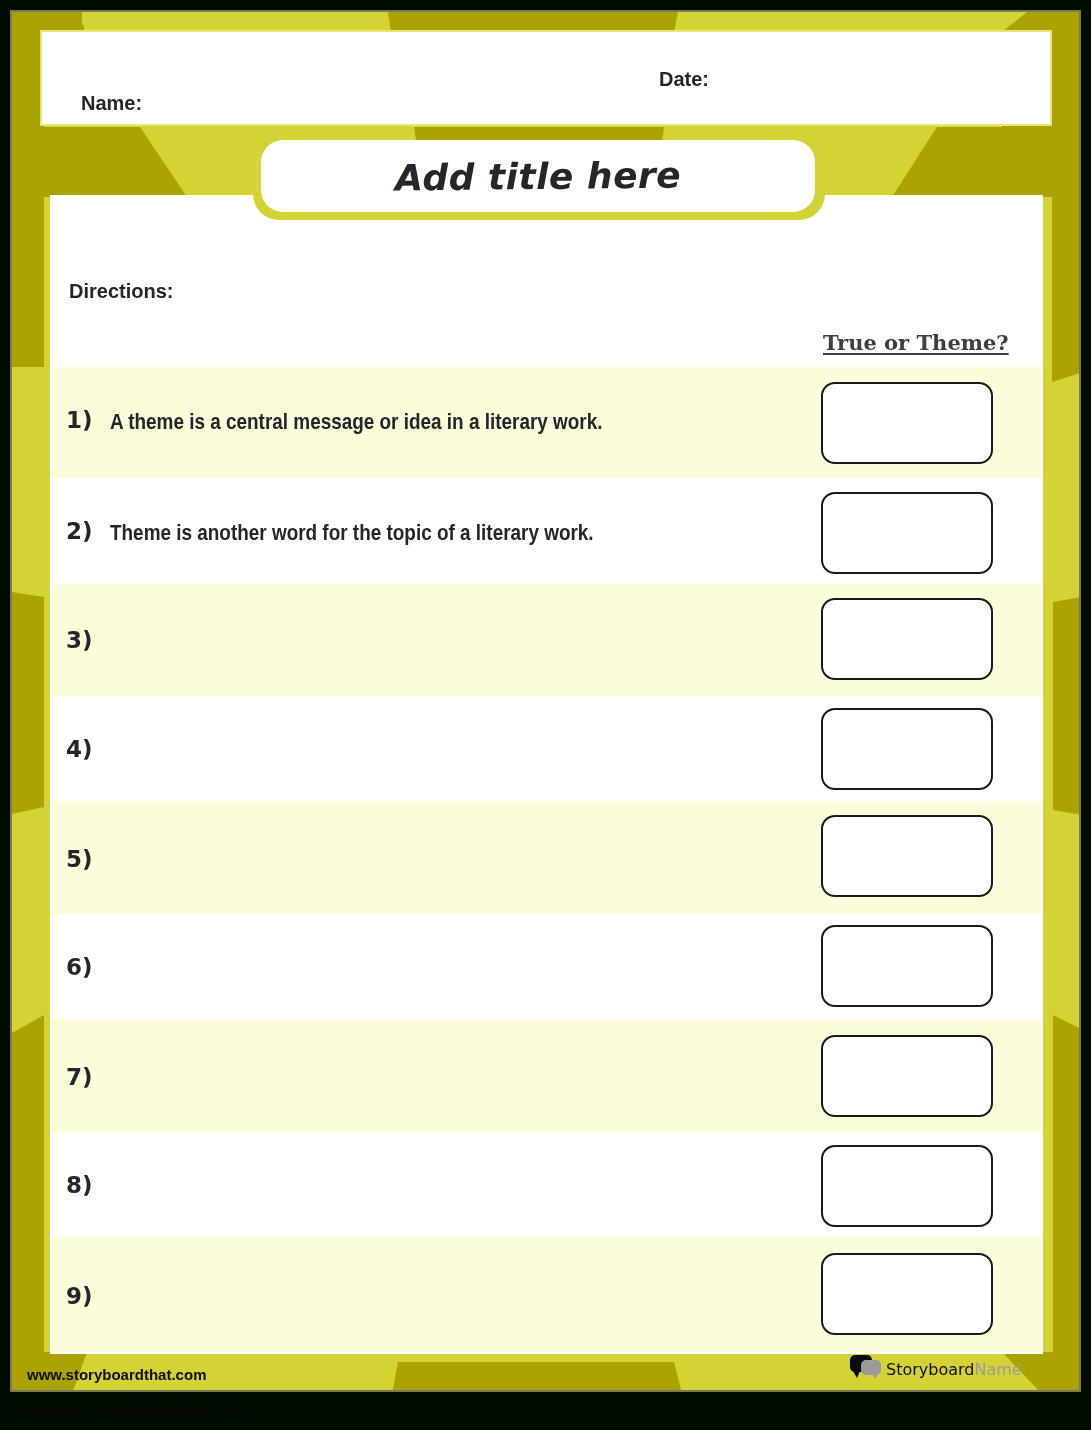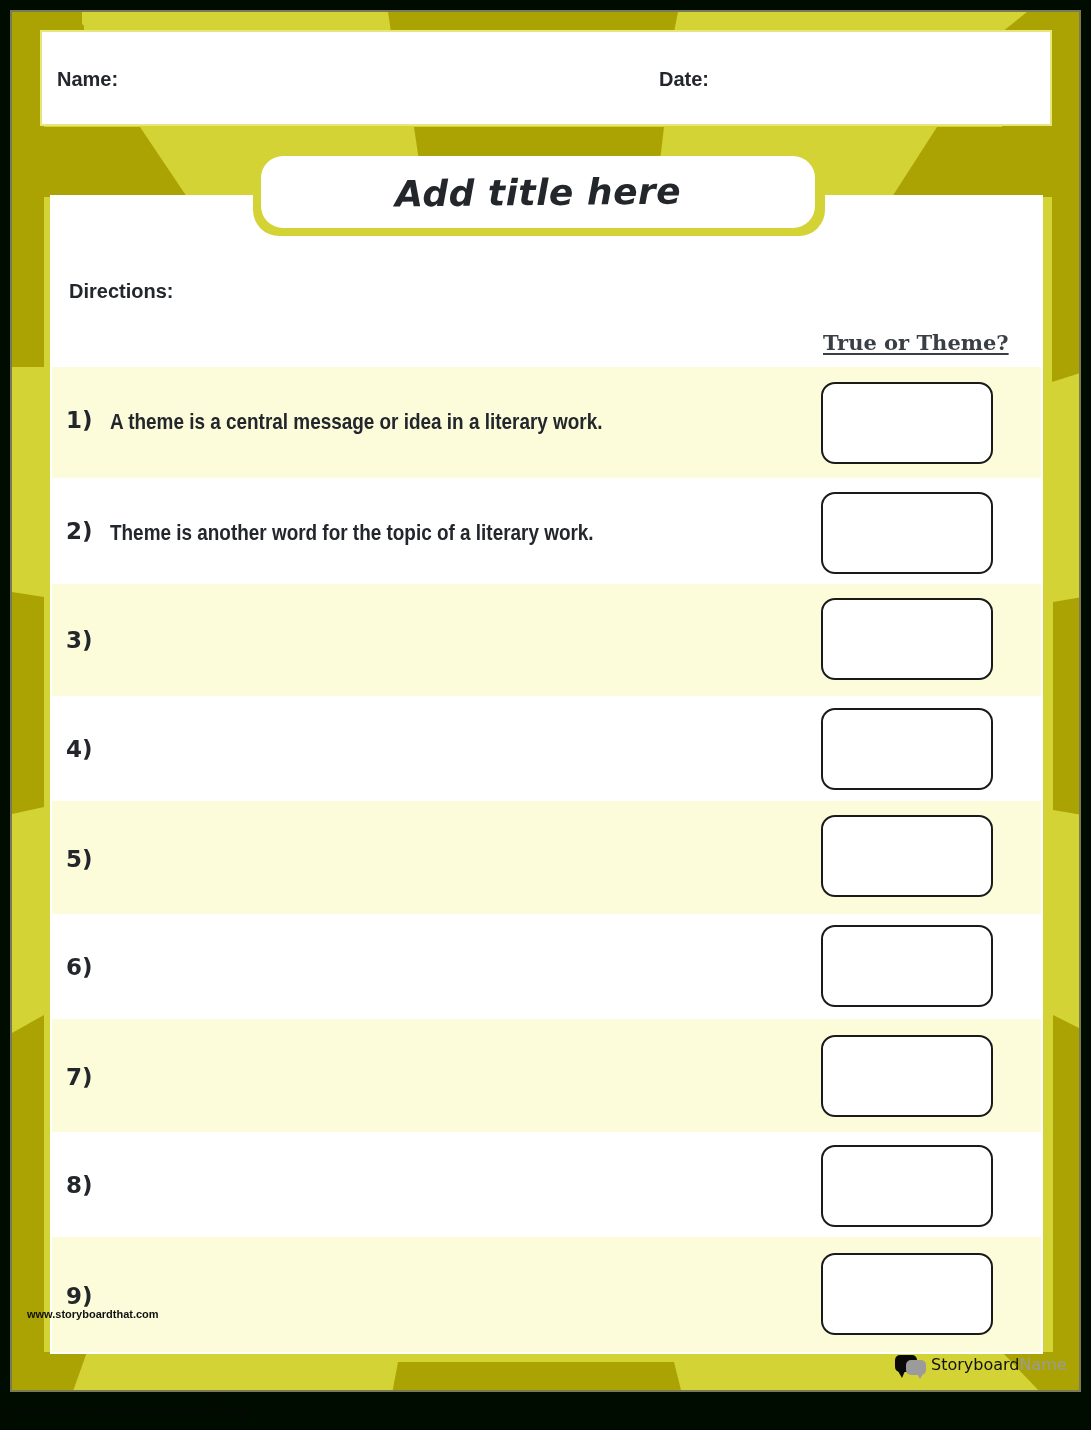--- a/index.html
+++ b/index.html
@@ -47,21 +47,21 @@
     .panel {
       position: absolute;
       left: 50px; top: 195px;
       width: 993px; height: 1159px;
       background: #ffffff;
     }
 
     
     .title-box {
       position: absolute;
-      left: 253px; top: 156px;
+      left: 253px; top: 140px;
       width: 572px; height: 80px;
       background: #d3d336;
       border-radius: 26px;
     }
     .title-inner {
       position: absolute;
       left: 8px; top: 0px;
       width: 554px; height: 72px;
       background: #ffffff;
       border-radius: 22px;
@@ -126,30 +126,30 @@
       left: 769px;
       width: 172px; height: 82px;
       background: #ffffff;
       border: 2.5px solid #1a1a1a;
       border-radius: 14px;
     }
 
     
     .footer-url {
       position: absolute;
-      left: 27px; top: 1308px;
-      font-family: "Liberation Sans", sans-serif;
-      font-weight: bold;
-      font-size: 11px;
+      left: 27px; top: 1366px;
+      font-family: "Liberation Sans", sans-serif;
+      font-weight: bold;
+      font-size: 15px;
       color: #111111;
     }
     .footer-logo {
       position: absolute;
-      left: 895px; top: 1355px;
-      display: flex; align-items: flex-start;
+      left: 850px; top: 1355px;
+      display: flex; align-items: flex-end;
       height: 24px;
     }
     .logo-icon { position: relative; width: 34px; height: 24px; margin-right: 2px; }
     .bubble-back {
       position: absolute; left: 0; top: 0; width: 22px; height: 17px;
       background: #0a0a0a; border-radius: 5px;
     }
     .bubble-back::after {
       content: ""; position: absolute; left: 3px; bottom: -6px;
       border-left: 4px solid transparent; border-right: 3px solid transparent;
@@ -199,21 +199,21 @@
   <div class="shape" style="left:0;top:1003px;width:32px;height:379px;clip-path:polygon(0 18px,32px 0,32px 379px,0 379px);"></div>
   <div class="shape" style="left:1041px;top:1003px;width:30px;height:379px;clip-path:polygon(0 0,30px 15px,30px 379px,0 379px);"></div>
   <div class="shape" style="left:0;top:1340px;width:75px;height:42px;clip-path:polygon(0 0,75px 0,60px 42px,0 42px);"></div>
   <div class="shape" style="left:380px;top:1350px;width:290px;height:32px;clip-path:polygon(6px 0,282px 0,290px 32px,0 32px);"></div>
   <div class="shape" style="left:990px;top:1340px;width:81px;height:42px;clip-path:polygon(0 0,81px 0,81px 42px,40px 42px);"></div>
 </div>
 <div class="bottom-line"></div>
 <div class="right-line"></div>
 
 <div class="header-box">
-  <span class="header-label" style="left:15px;">Name:</span>
+  <span class="header-label" style="left:39px;margin-top:24px;">Name:</span>
   <span class="header-label" style="left:617px;">Date:</span>
 </div>
 
 <div class="panel"></div>
 
 <div class="title-box">
   <div class="title-inner">
     <span class="title-text">Add title here</span>
   </div>
 </div>

